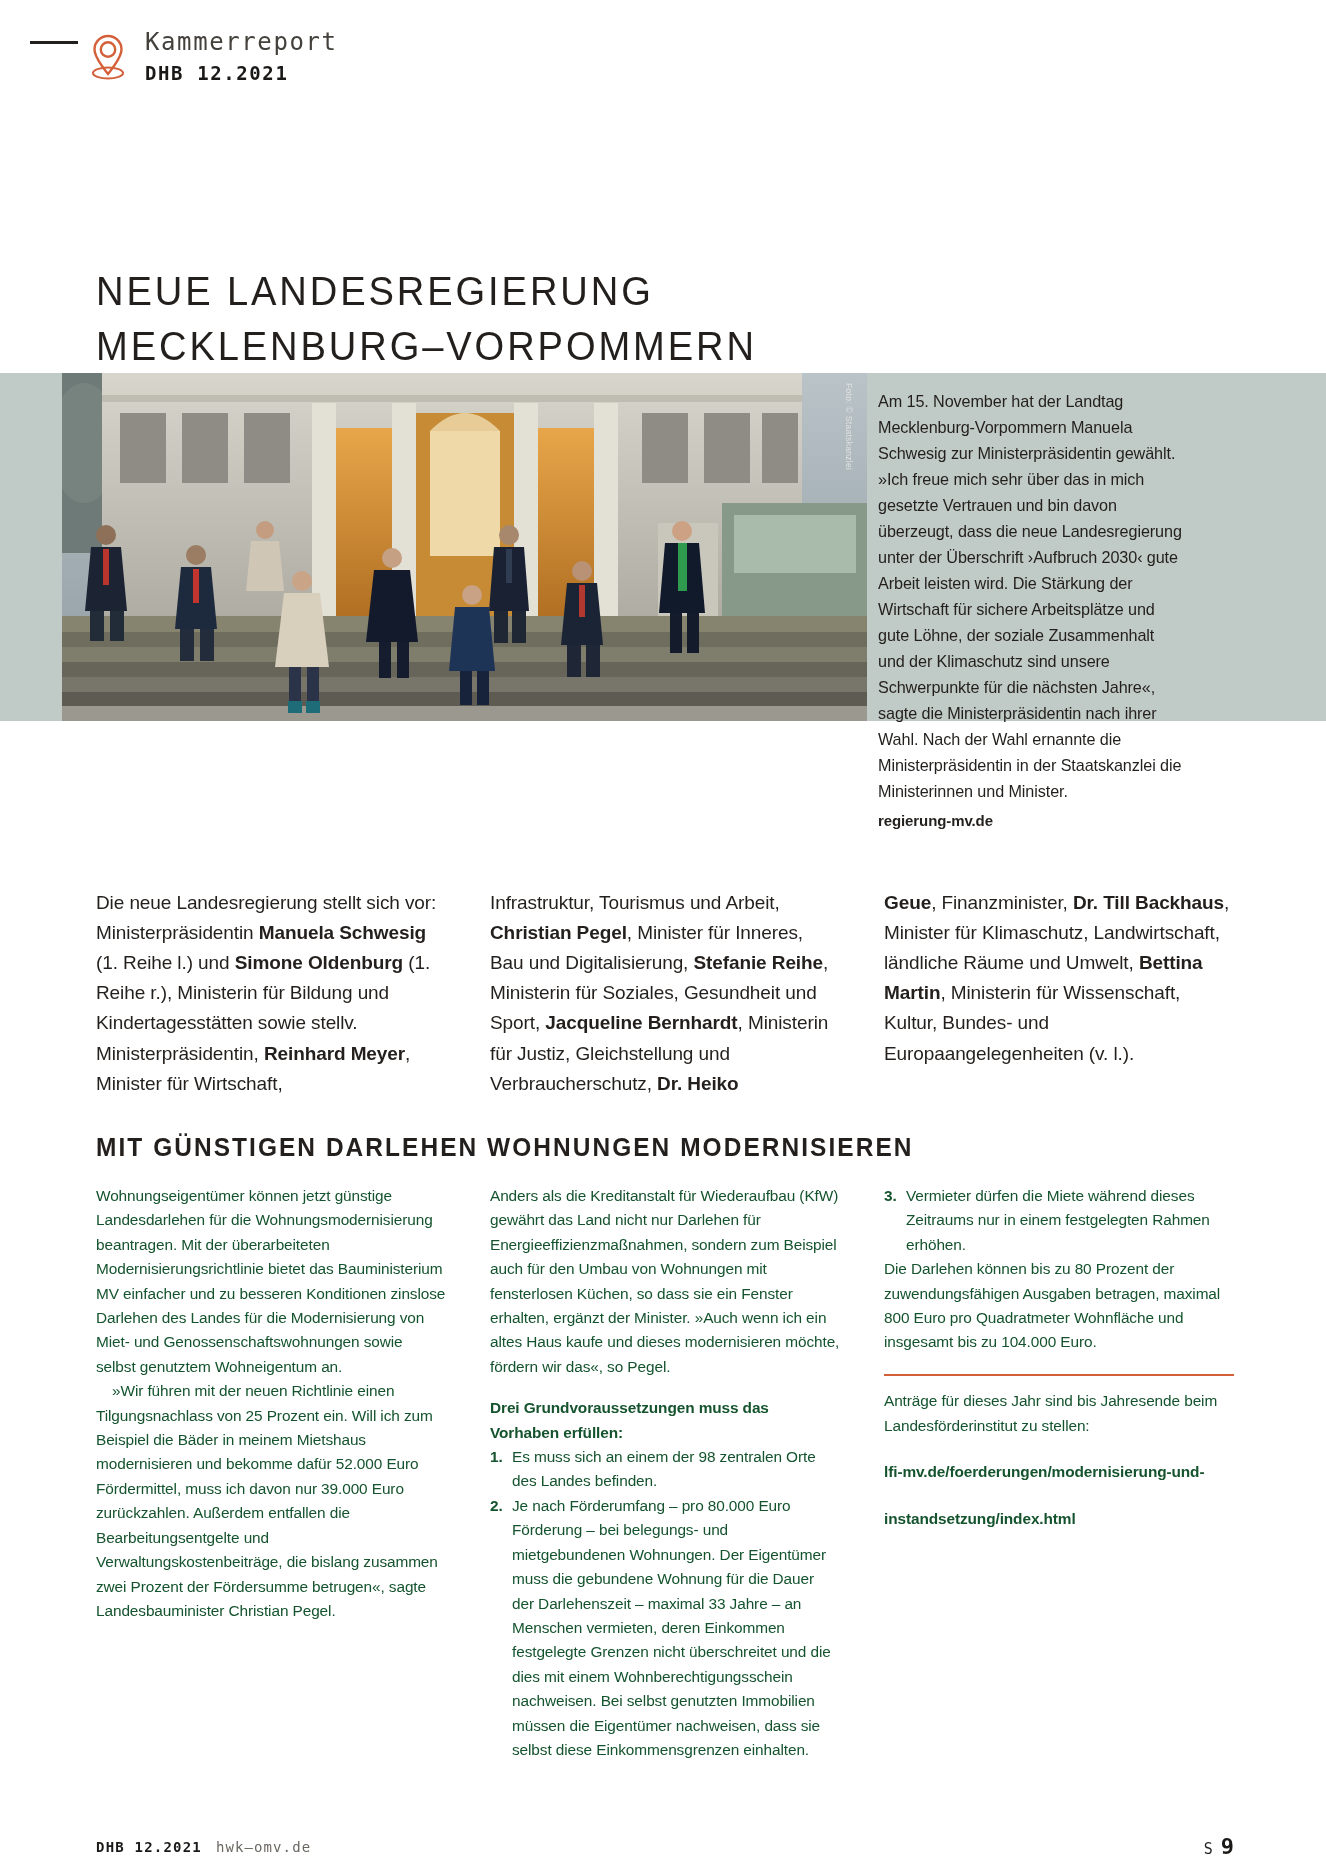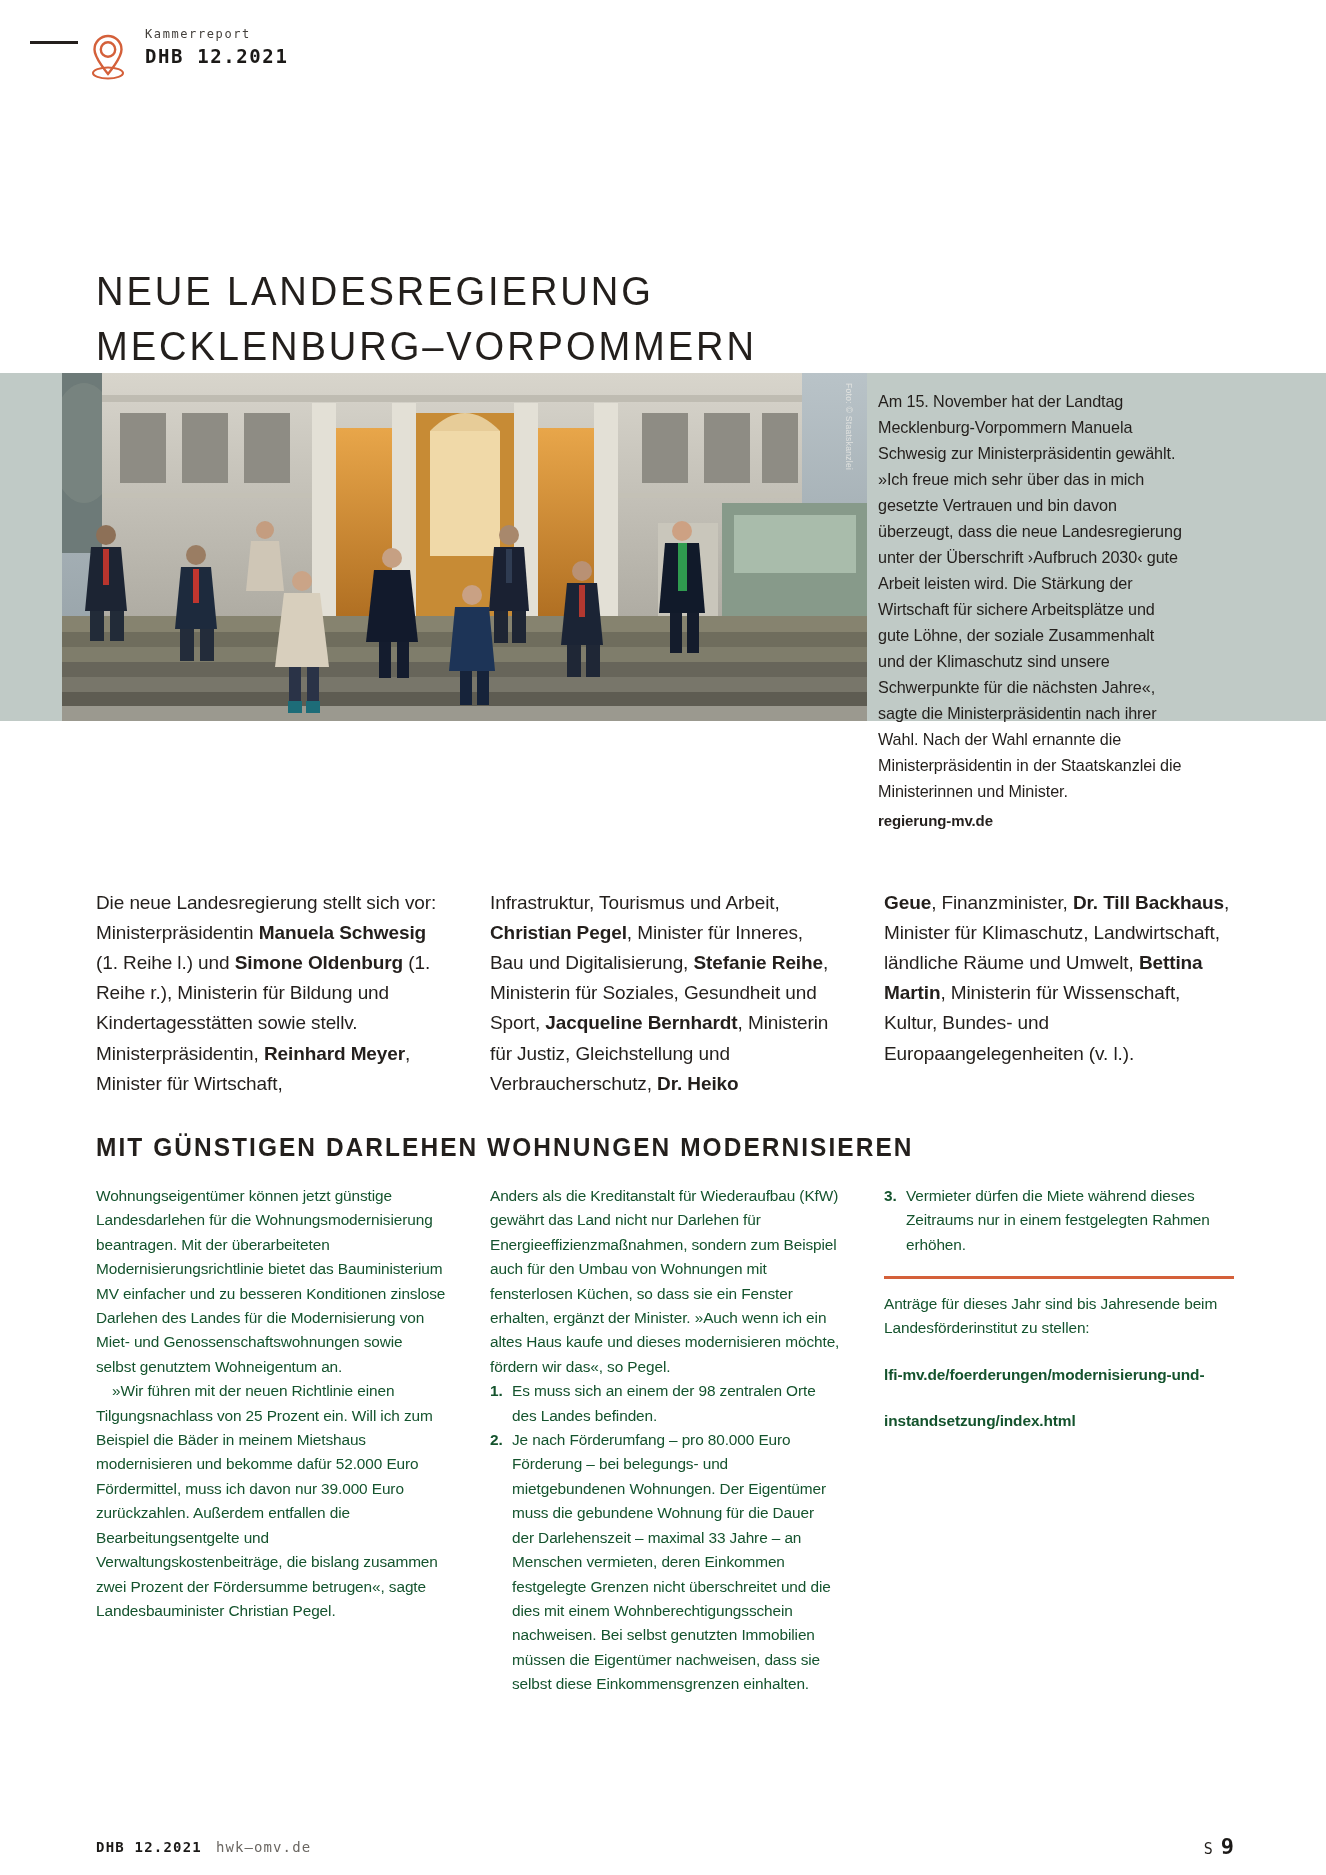--- a/index.html
+++ b/index.html
@@ -34,21 +34,21 @@
     position: absolute;
     left: 88px; top: -4px;
     width: 40px; height: 52px;
   }
   .mast-text {
     position: absolute;
     left: 145px; top: -8px;
   }
   .mast-line1 {
     font-family: "DejaVu Sans Mono", monospace;
-    font-size: 12px;
+    font-size: 24px;
     letter-spacing: 1.6px;
     color: #44403c;
     font-weight: 400;
     line-height: 1.4;
   }
   .mast-line2 {
     font-family: "DejaVu Sans Mono", monospace;
     font-size: 19px;
     letter-spacing: 1.6px;
     color: #1b1917;
@@ -442,39 +442,41 @@
 
 <div class="body-wrap">
 
   <div class="body-col">
     <p>Wohnungseigentümer können jetzt günstige Landesdarlehen für die Wohnungsmodernisierung beantragen. Mit der überarbeiteten Modernisierungsrichtlinie bietet das Bauministerium MV einfacher und zu besseren Konditionen zinslose Darlehen des Landes für die Modernisierung von Miet- und Genossenschaftswohnungen sowie selbst genutztem Wohneigentum an.</p>
     <p class="indent">»Wir führen mit der neuen Richtlinie einen Tilgungsnachlass von 25 Prozent ein. Will ich zum Beispiel die Bäder in meinem Mietshaus modernisieren und bekomme dafür 52.000 Euro Fördermittel, muss ich davon nur 39.000 Euro zurückzahlen. Außerdem entfallen die Bearbeitungsentgelte und Verwaltungskostenbeiträge, die bislang zusammen zwei Prozent der Fördersumme betrugen«, sagte Landesbauminister Christian Pegel.</p>
   </div>
 
   <div class="body-col">
     <p>Anders als die Kreditanstalt für Wiederaufbau (KfW) gewährt das Land nicht nur Darlehen für Energieeffizienzmaßnahmen, sondern zum Beispiel auch für den Umbau von Wohnungen mit fensterlosen Küchen, so dass sie ein Fenster erhalten, ergänzt der Minister. »Auch wenn ich ein altes Haus kaufe und dieses modernisieren möchte, fördern wir das«, so Pegel.</p>
+    <span class="sub-bold">Drei Grundvoraussetzungen muss das Vorhaben erfüllen:</span>
     <ol class="num-list">
       <li>
         <span class="num">1.</span>
         <span>Es muss sich an einem der 98 zentralen Orte des Landes befinden.</span>
       </li>
       <li>
         <span class="num">2.</span>
         <span>Je nach Förderumfang – pro 80.000 Euro Förderung – bei belegungs- und mietgebundenen Wohnungen. Der Eigentümer muss die gebundene Wohnung für die Dauer der Darlehenszeit – maximal 33 Jahre – an Menschen vermieten, deren Einkommen festgelegte Grenzen nicht überschreitet und die dies mit einem Wohnberechtigungsschein nachweisen. Bei selbst genutzten Immobilien müssen die Eigentümer nachweisen, dass sie selbst diese Einkommensgrenzen einhalten.</span>
       </li>
     </ol>
   </div>
 
   <div class="body-col">
     <ol class="num-list">
       <li>
         <span class="num">3.</span>
         <span>Vermieter dürfen die Miete während dieses Zeitraums nur in einem festgelegten Rahmen erhöhen.</span>
       </li>
     </ol>
+    <p>Die Darlehen können bis zu 80 Prozent der zuwendungsfähigen Ausgaben betragen, maximal 800 Euro pro Quadratmeter Wohnfläche und insgesamt bis zu 104.000 Euro.</p>
     <div class="orange-rule"></div>
     <div class="footer-note">
       <span>Anträge für dieses Jahr sind bis Jahresende beim Landesförderinstitut zu stellen:</span>
       <span class="bold-link">lfi-mv.de/foerderungen/modernisierung-und-</span>
       <span class="bold-link">instandsetzung/index.html</span>
     </div>
   </div>
 
 </div>
 

